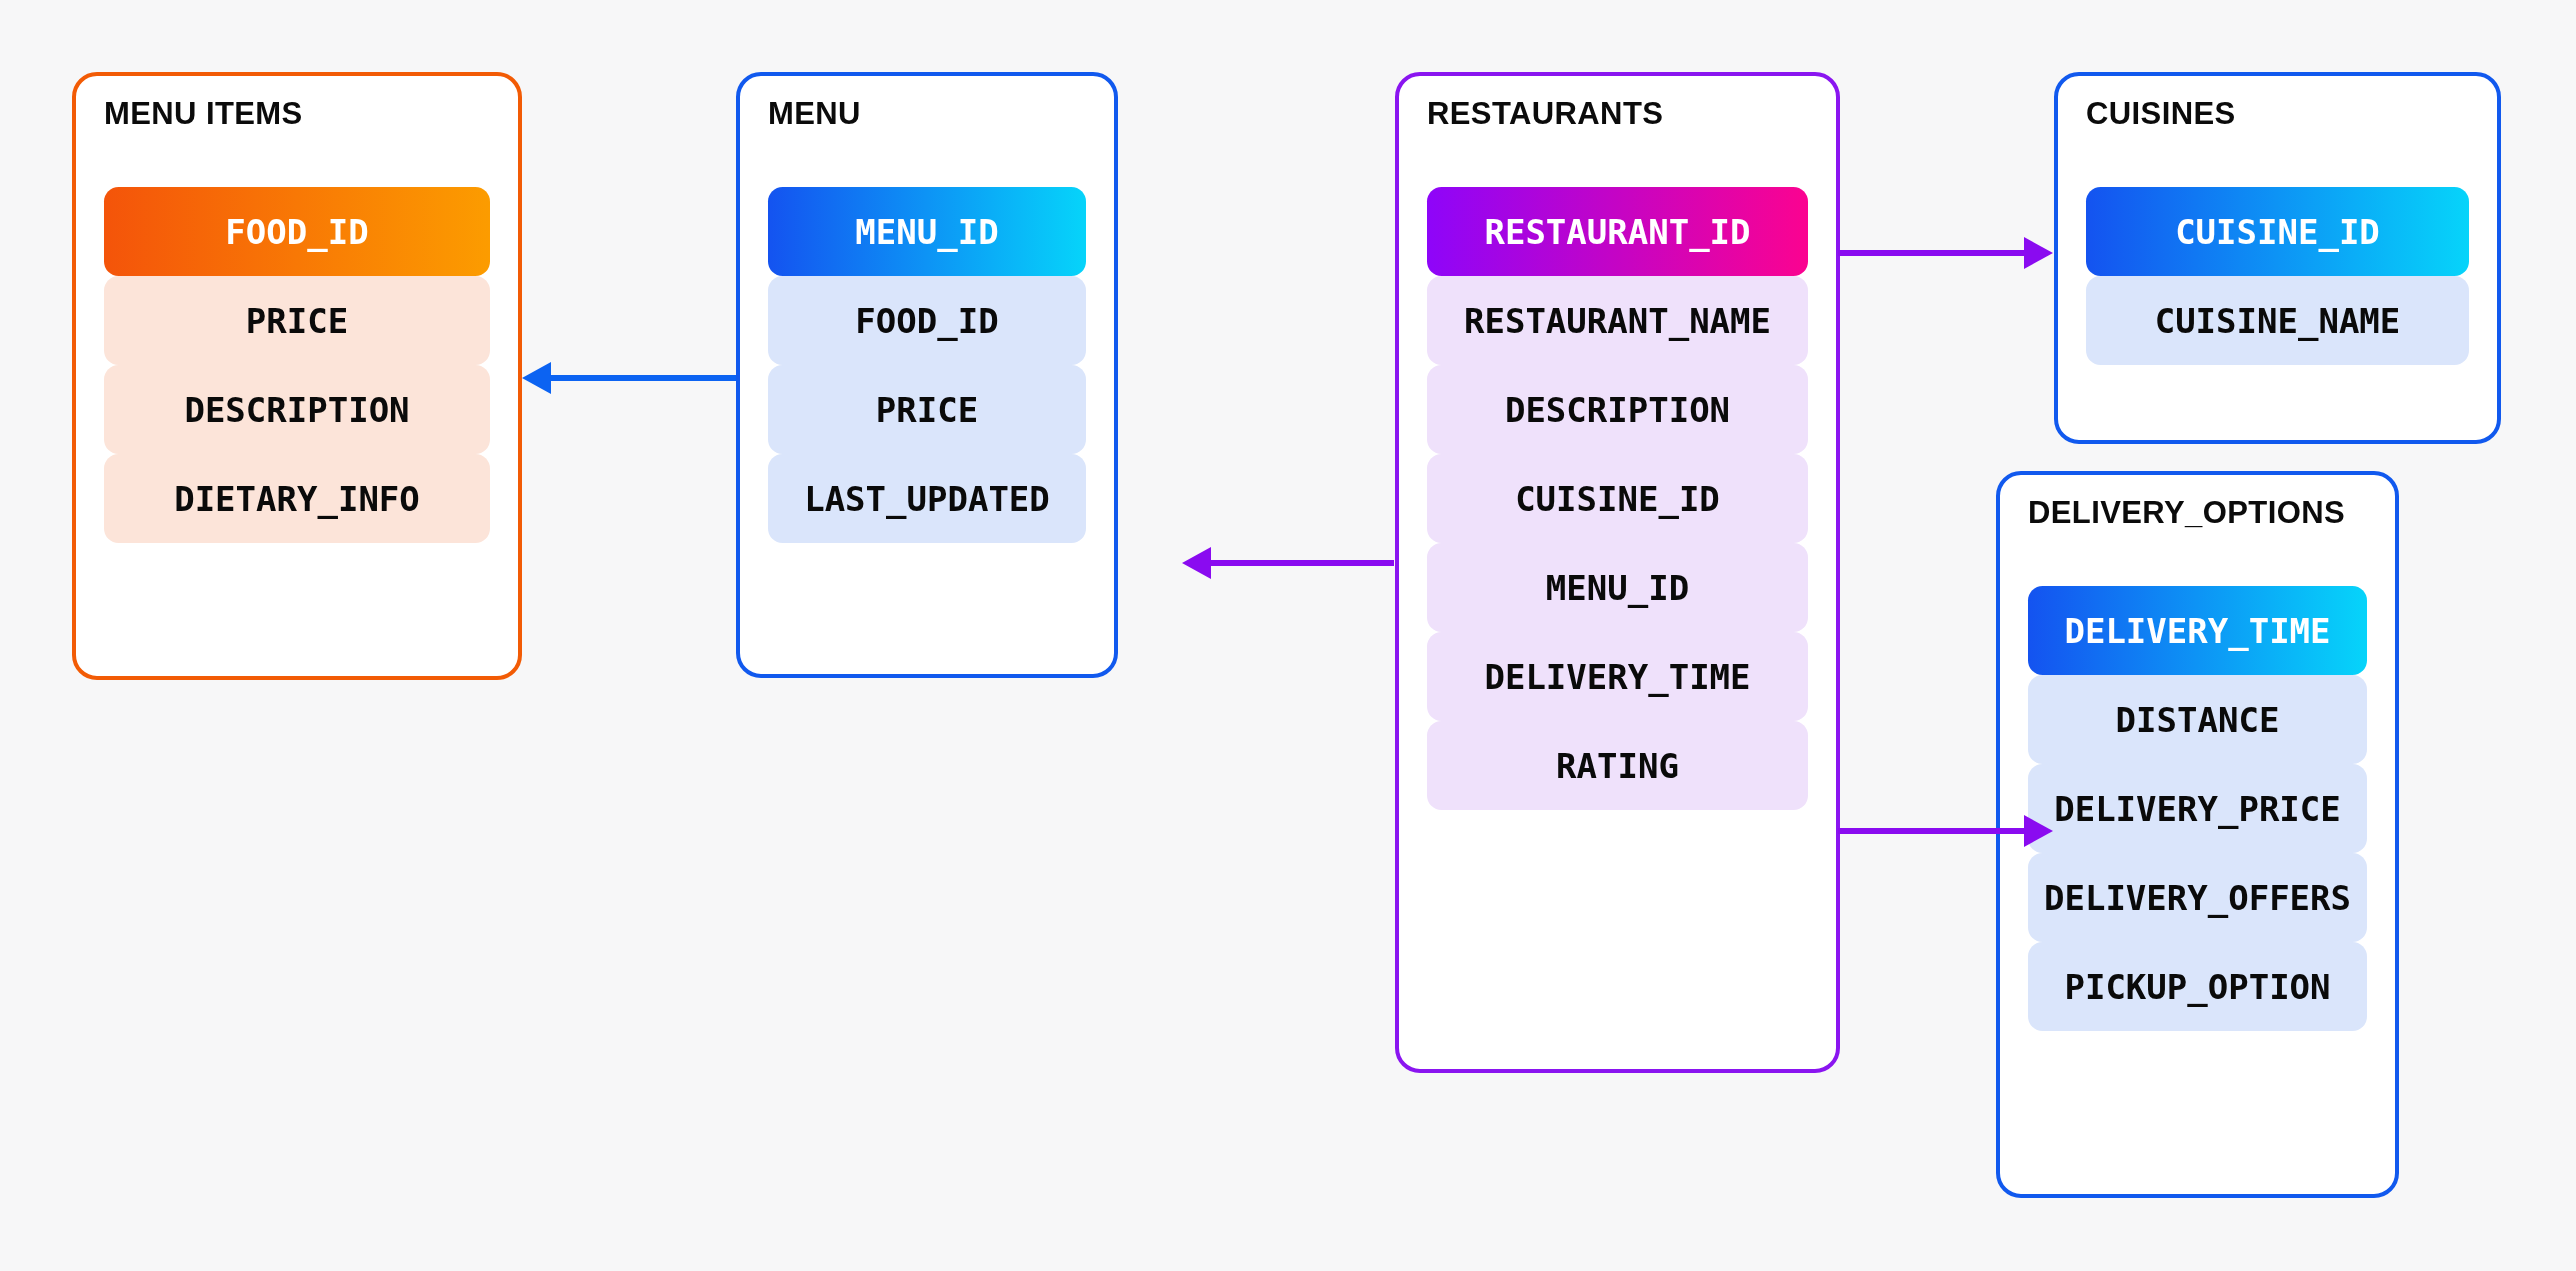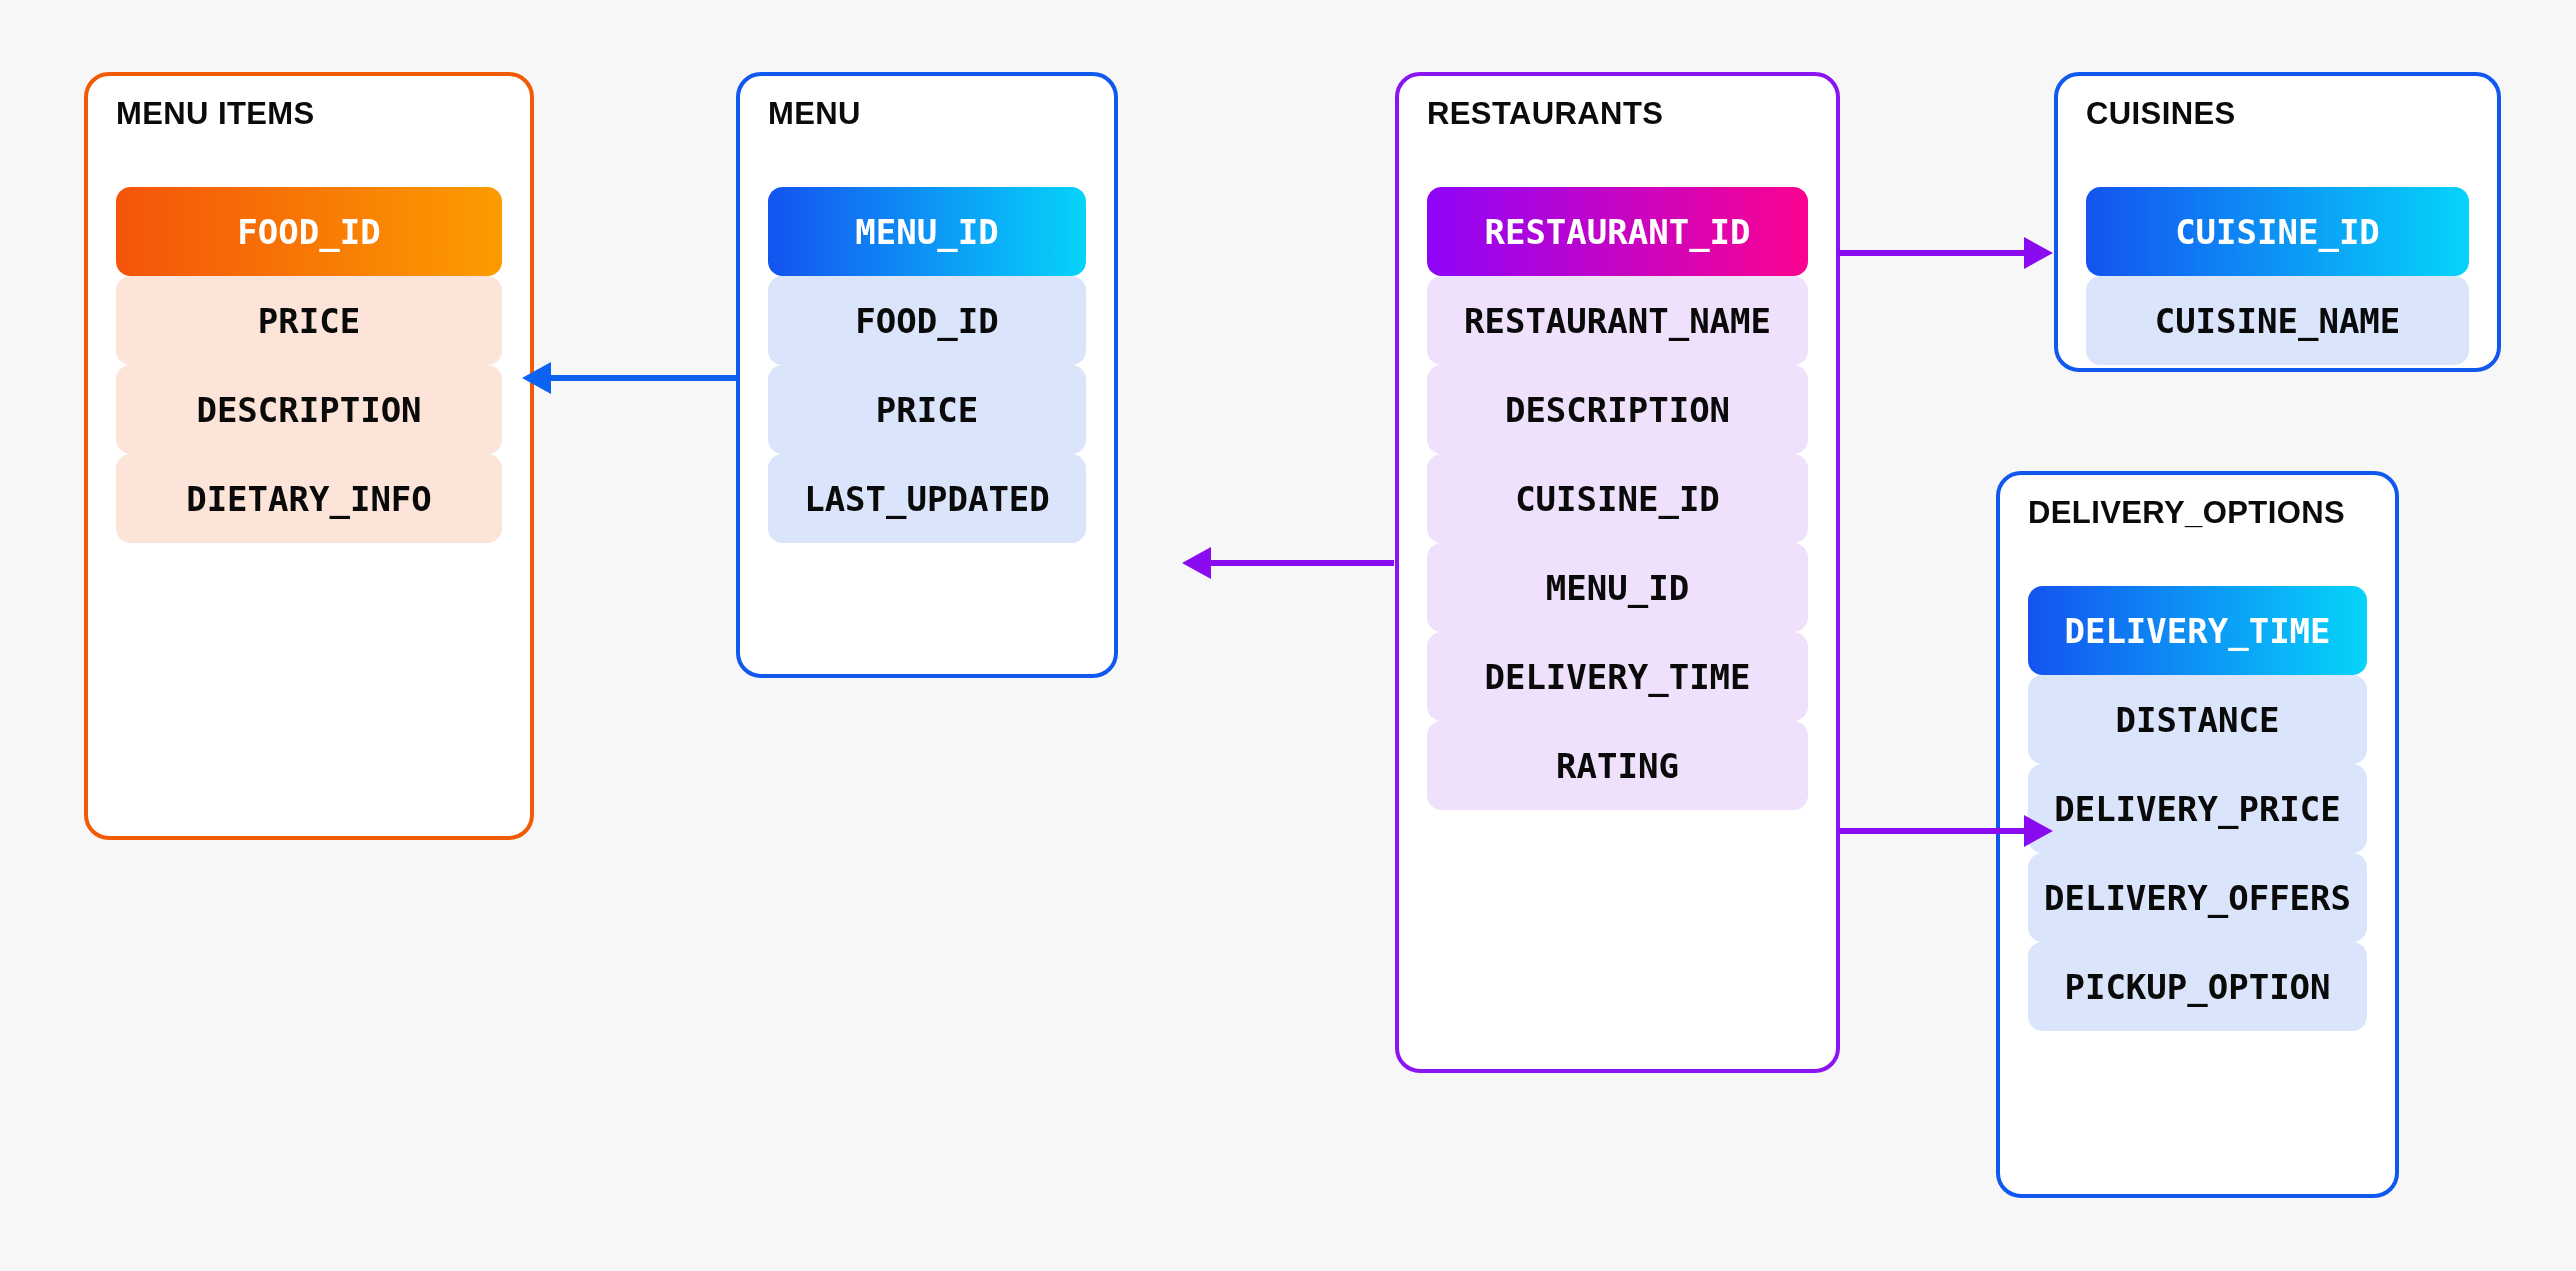--- a/index.html
+++ b/index.html
@@ -62,21 +62,21 @@
     border-bottom: 16px solid transparent;
   }
   .head-left  { border-right: 29px solid #000; }
   .head-right { border-left: 29px solid #000; }
 </style>
 </head>
 <body style="background: rgb(247, 247, 248);">
 
 <div class="canvas">
 
-  <div class="card" style="left: 84px; top: 72px; width: 450px; height: 768px; --border: #F25B05; --g1: #F4540A; --g2: #FC9C00; --rowbg: #FCE4D9;">
+  <div class="card" style="left: 72px; top: 72px; width: 450px; height: 608px; --border: #F25B05; --g1: #F4540A; --g2: #FC9C00; --rowbg: #FCE4D9;">
     <div class="card-title">MENU ITEMS</div>
     <div class="rows">
       <div class="row header">FOOD_ID</div>
       <div class="row">PRICE</div>
       <div class="row">DESCRIPTION</div>
       <div class="row">DIETARY_INFO</div>
     </div>
   </div>
 
   <div class="card" style="left: 736px; top: 72px; width: 382px; height: 606px; --border: #1159EE; --g1: #1453F0; --g2: #06D4FA; --rowbg: #DAE5FB;">
@@ -95,21 +95,21 @@
       <div class="row header">RESTAURANT_ID</div>
       <div class="row">RESTAURANT_NAME</div>
       <div class="row">DESCRIPTION</div>
       <div class="row">CUISINE_ID</div>
       <div class="row">MENU_ID</div>
       <div class="row">DELIVERY_TIME</div>
       <div class="row">RATING</div>
     </div>
   </div>
 
-  <div class="card" style="left: 2054px; top: 72px; width: 447px; height: 300px; --border: #1159EE; --g1: #1453F0; --g2: #06D4FA; --rowbg: #DAE5FB;">
+  <div class="card" style="left: 2054px; top: 72px; width: 447px; height: 372px; --border: #1159EE; --g1: #1453F0; --g2: #06D4FA; --rowbg: #DAE5FB;">
     <div class="card-title">CUISINES</div>
     <div class="rows">
       <div class="row header">CUISINE_ID</div>
       <div class="row">CUISINE_NAME</div>
     </div>
   </div>
 
   <div class="card" style="left: 1996px; top: 471px; width: 403px; height: 727px; --border: #1159EE; --g1: #1453F0; --g2: #06D4FA; --rowbg: #DAE5FB;">
     <div class="card-title">DELIVERY_OPTIONS</div>
     <div class="rows">

